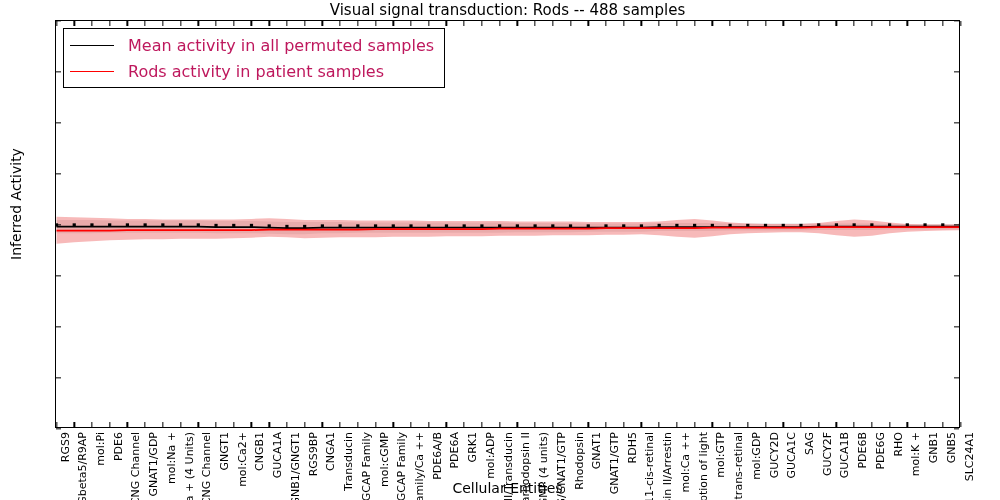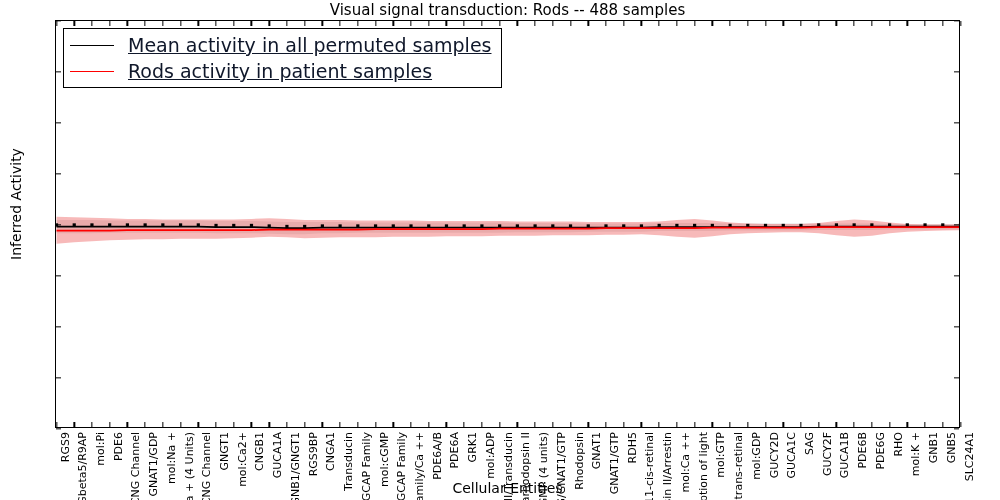--- a/index.html
+++ b/index.html
@@ -54,21 +54,21 @@
   
   .legend{
     position:absolute;left:7px;top:7px;
     border:1.3px solid #000;background:#fff;
     padding:4px 10px 4px 6px;
     display:flex;flex-direction:column;gap:2px;z-index:6;
   }
   .legend-row{display:flex;align-items:center;height:24px;}
   .legend-swatch{width:44px;height:0;border-top:1.6px solid #000;margin-right:14px;}
   .legend-swatch.red{border-top-color:#ff0000;}
-  .legend-text{font-size:19px;color:#0f172a;white-space:nowrap;text-decoration:underline;}
+  .legend-text{font-size:16px;color:#be185d;white-space:nowrap;}
 
   svg.series{position:absolute;left:0;top:0;width:905px;height:408px;}
 </style>
 </head>
 <body>
 
 <div id="fig">
 
   <div class="title">Visual signal transduction: Rods -- 488 samples</div>
 

